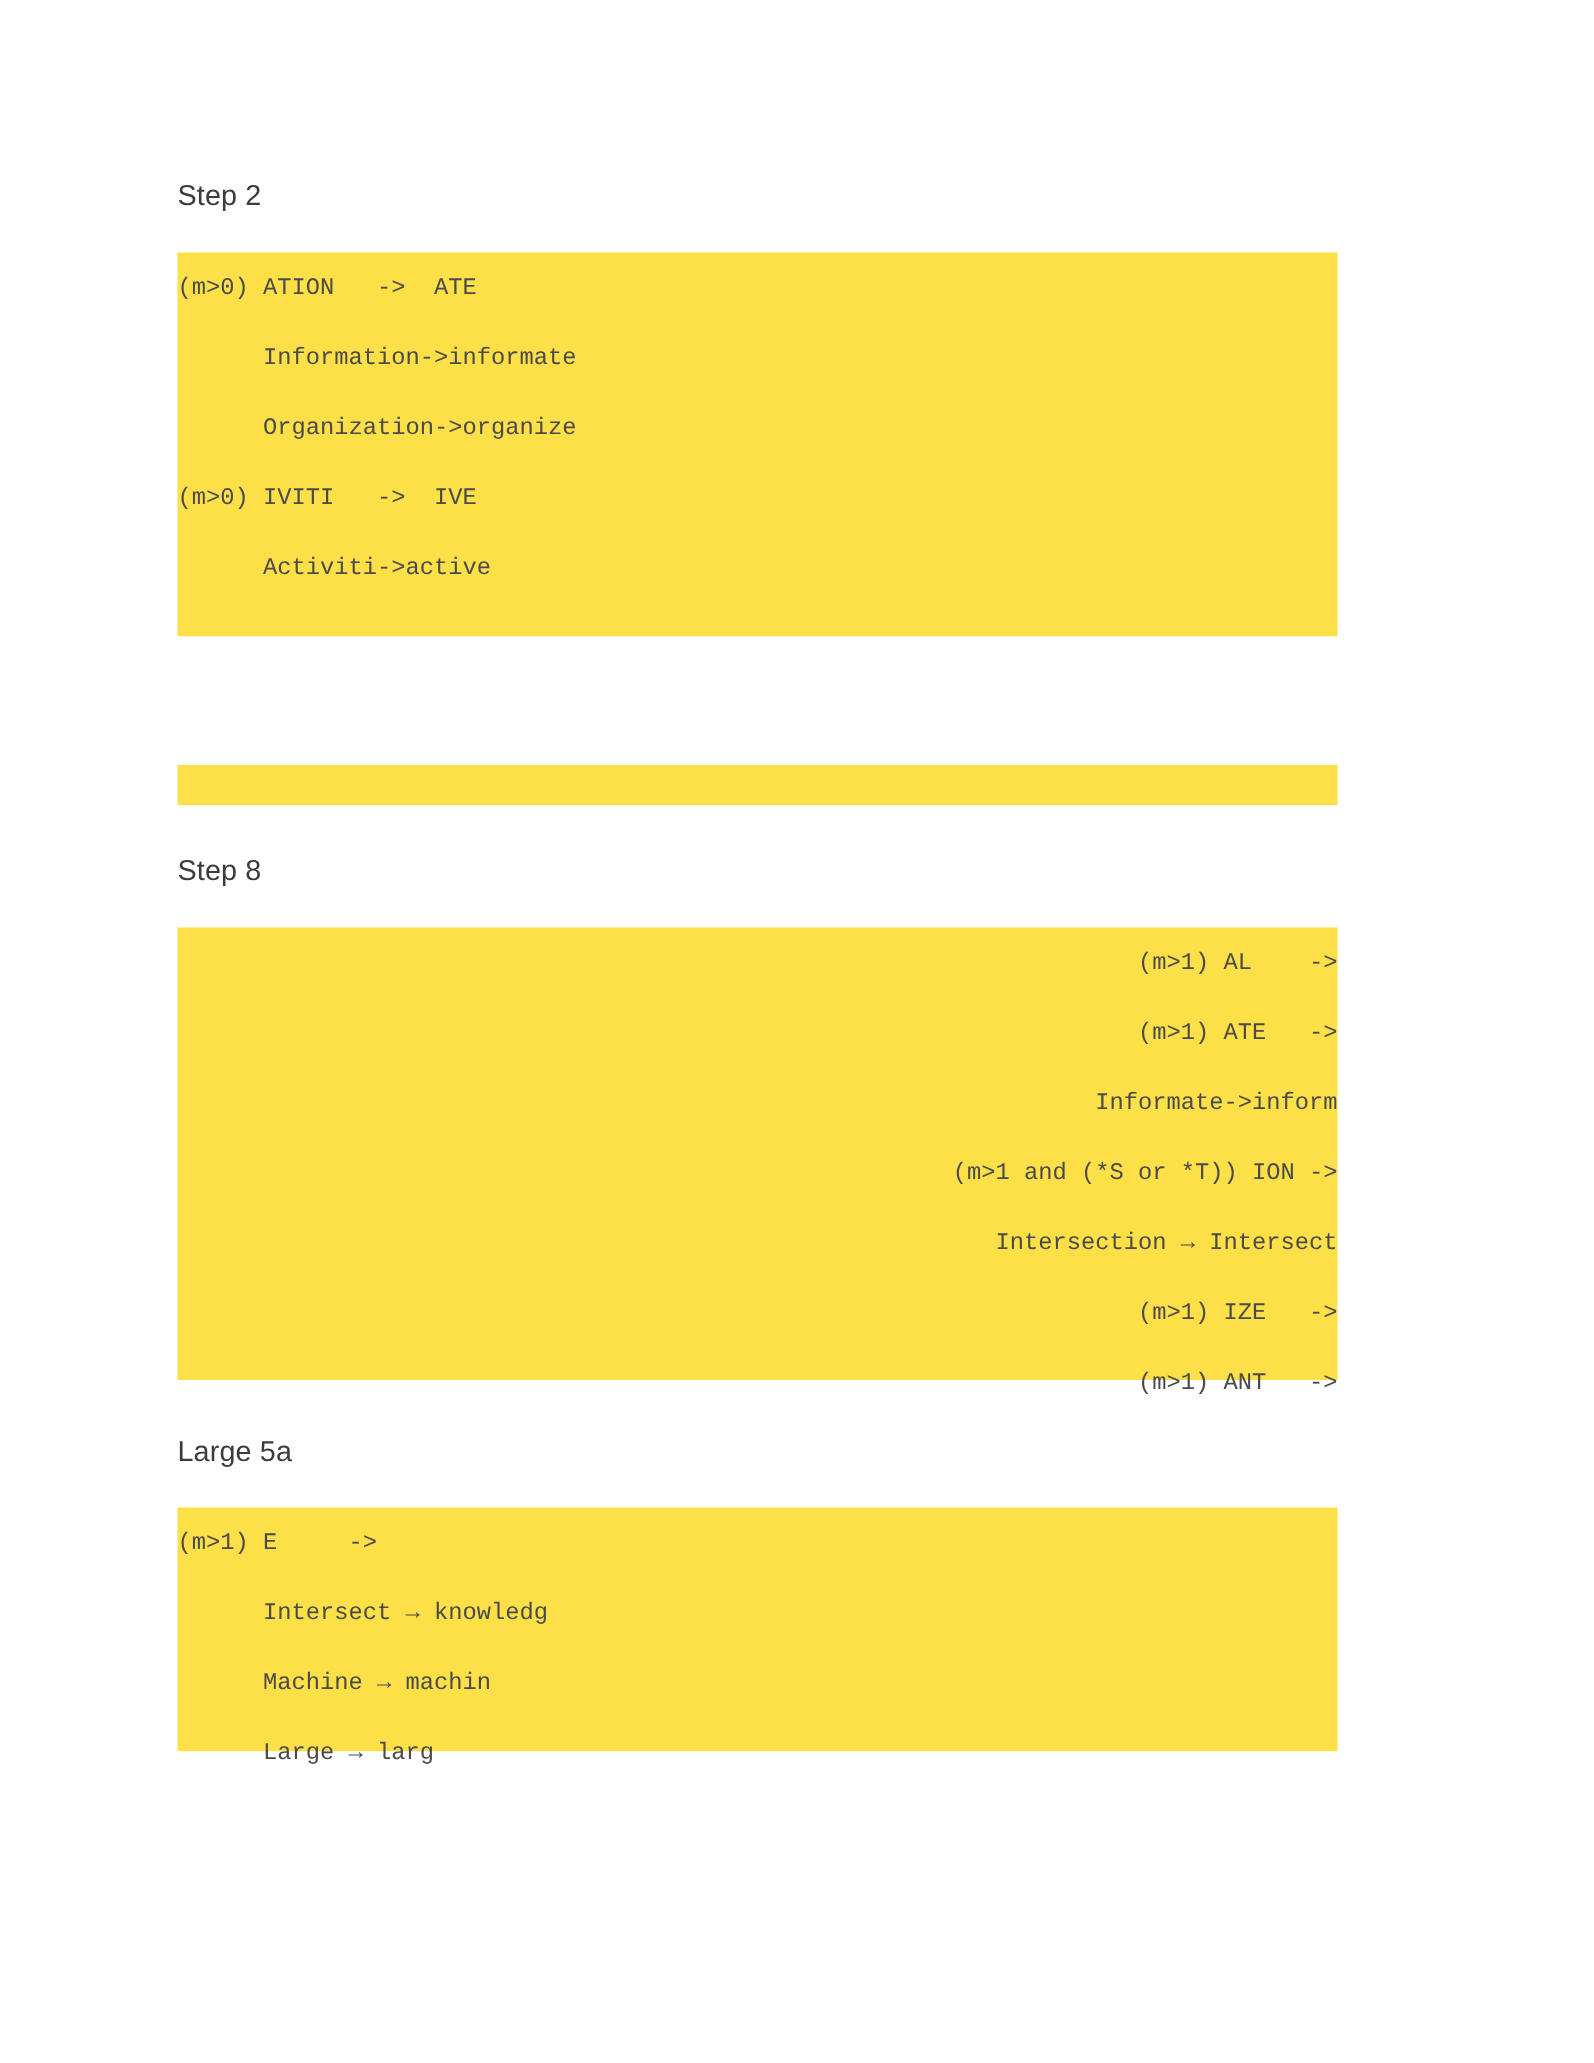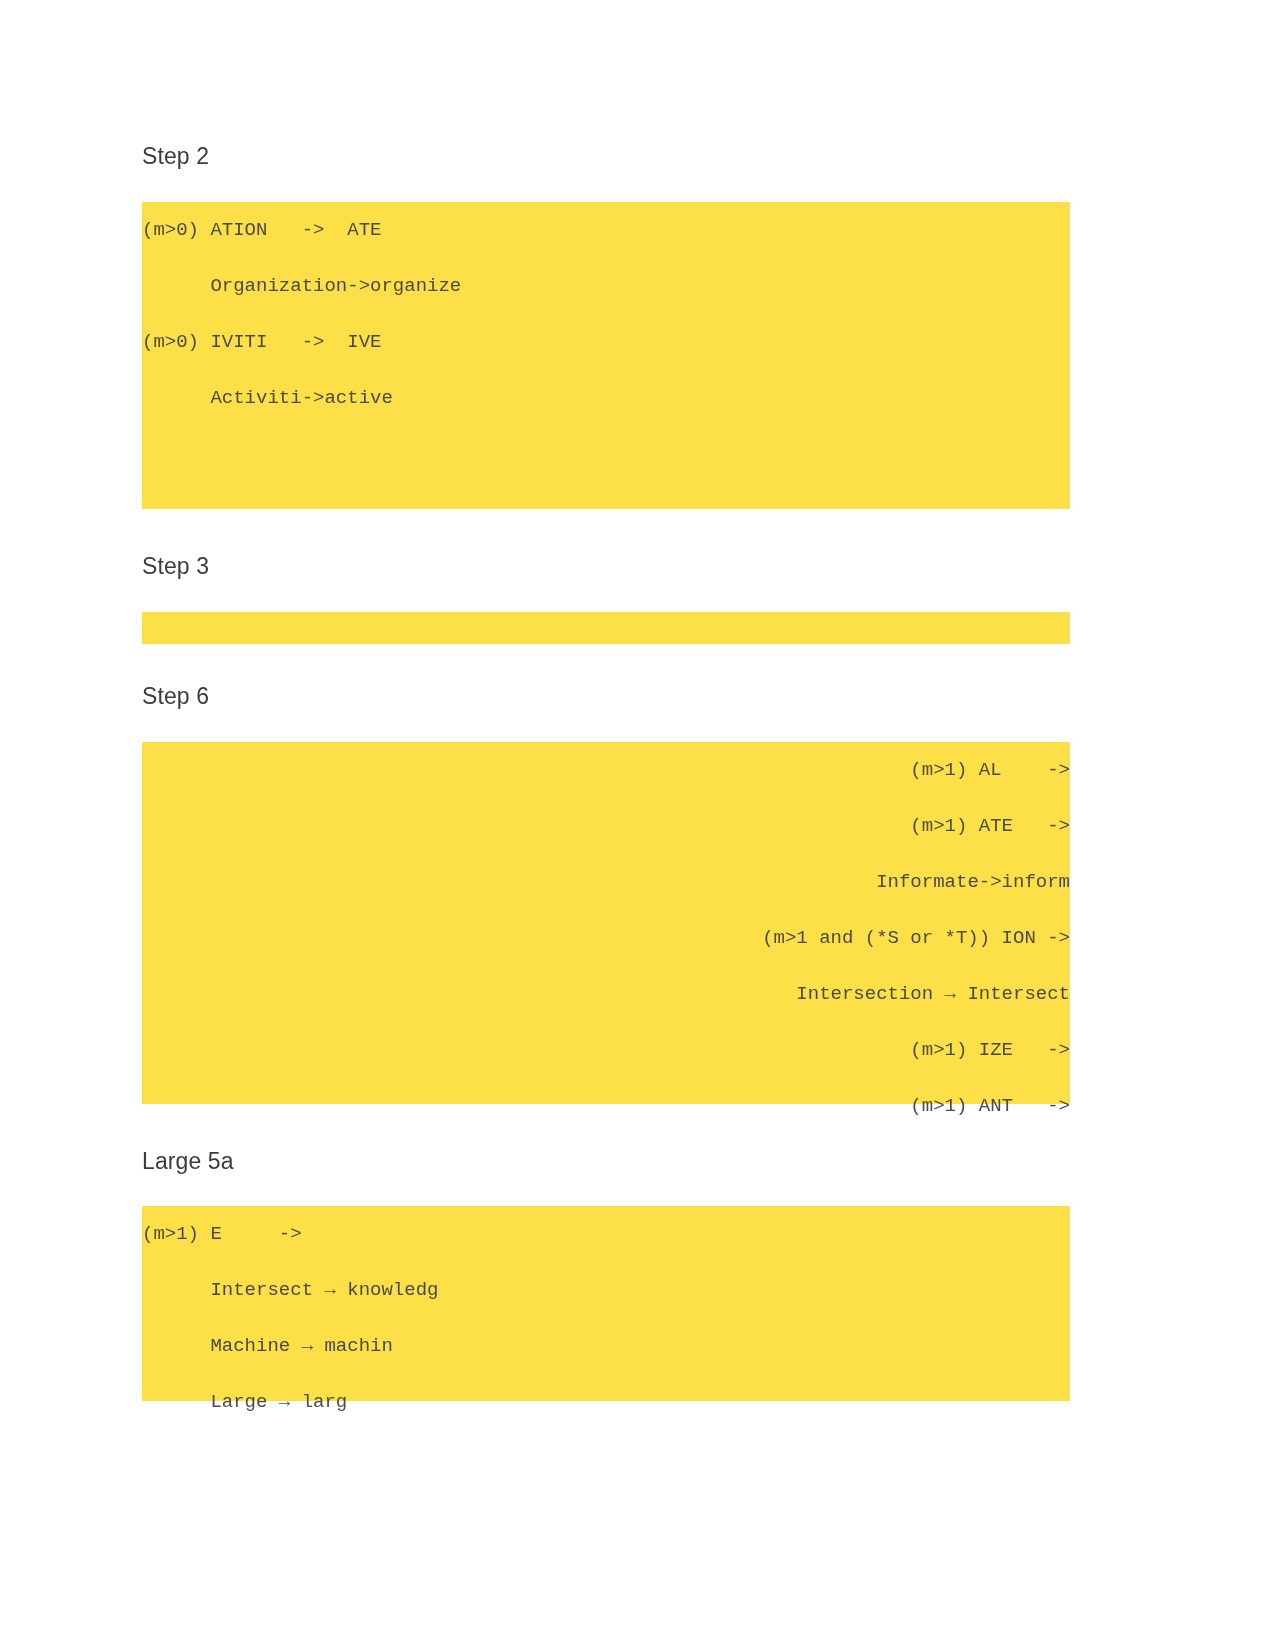--- a/index.html
+++ b/index.html
@@ -60,27 +60,26 @@
   #h-step5a     { top: 1148px; }
   #code-step5a  { top: 1206px; height: 195px; }
 </style>
 </head>
 <body>
 
 <div class="page">
 
   <h2 class="section-heading blk" id="h-step2">Step 2</h2>
 
-  <pre class="code-block blk" id="code-step2"><span class="line">(m&gt;0) ATION   -&gt;  ATE</span><span class="line">      Organization-&gt;organize</span><span class="line">(m&gt;0) IVITI   -&gt;  IVE</span><span class="line">      Activiti-&gt;active</span></pre>
+  <pre class="code-block blk" id="code-step2"><span class="line">(m&gt;0) ATION   -&gt;  ATE</span><span class="line">      Information-&gt;informate</span><span class="line">      Organization-&gt;organize</span><span class="line">(m&gt;0) IVITI   -&gt;  IVE</span><span class="line">      Activiti-&gt;active</span></pre>
 
-  <h2 class="section-heading blk" id="h-step3">Step 3</h2>
 
   <pre class="code-block empty-block blk" id="code-step3"><span class="line">&nbsp;</span></pre>
 
-  <h2 class="section-heading blk" id="h-step4">Step 6</h2>
+  <h2 class="section-heading blk" id="h-step4">Step 8</h2>
 
   <pre class="code-block blk" id="code-step4"><span class="line">(m&gt;1) AL    -&gt;</span><span class="line"> (m&gt;1) ATE   -&gt;</span><span class="line">      Informate-&gt;inform</span><span class="line">(m&gt;1 and (*S or *T)) ION -&gt;</span><span class="line">      Intersection → Intersect</span><span class="line">(m&gt;1) IZE   -&gt;</span><span class="line">(m&gt;1) ANT   -&gt;</span></pre>
 
   <h2 class="section-heading blk" id="h-step5a">Large 5a</h2>
 
   <pre class="code-block blk" id="code-step5a"><span class="line">(m&gt;1) E     -&gt;</span><span class="line">      Intersect → knowledg</span><span class="line">      Machine → machin</span><span class="line">      Large → larg</span></pre>
 
 </div>
 
 </body></html>

